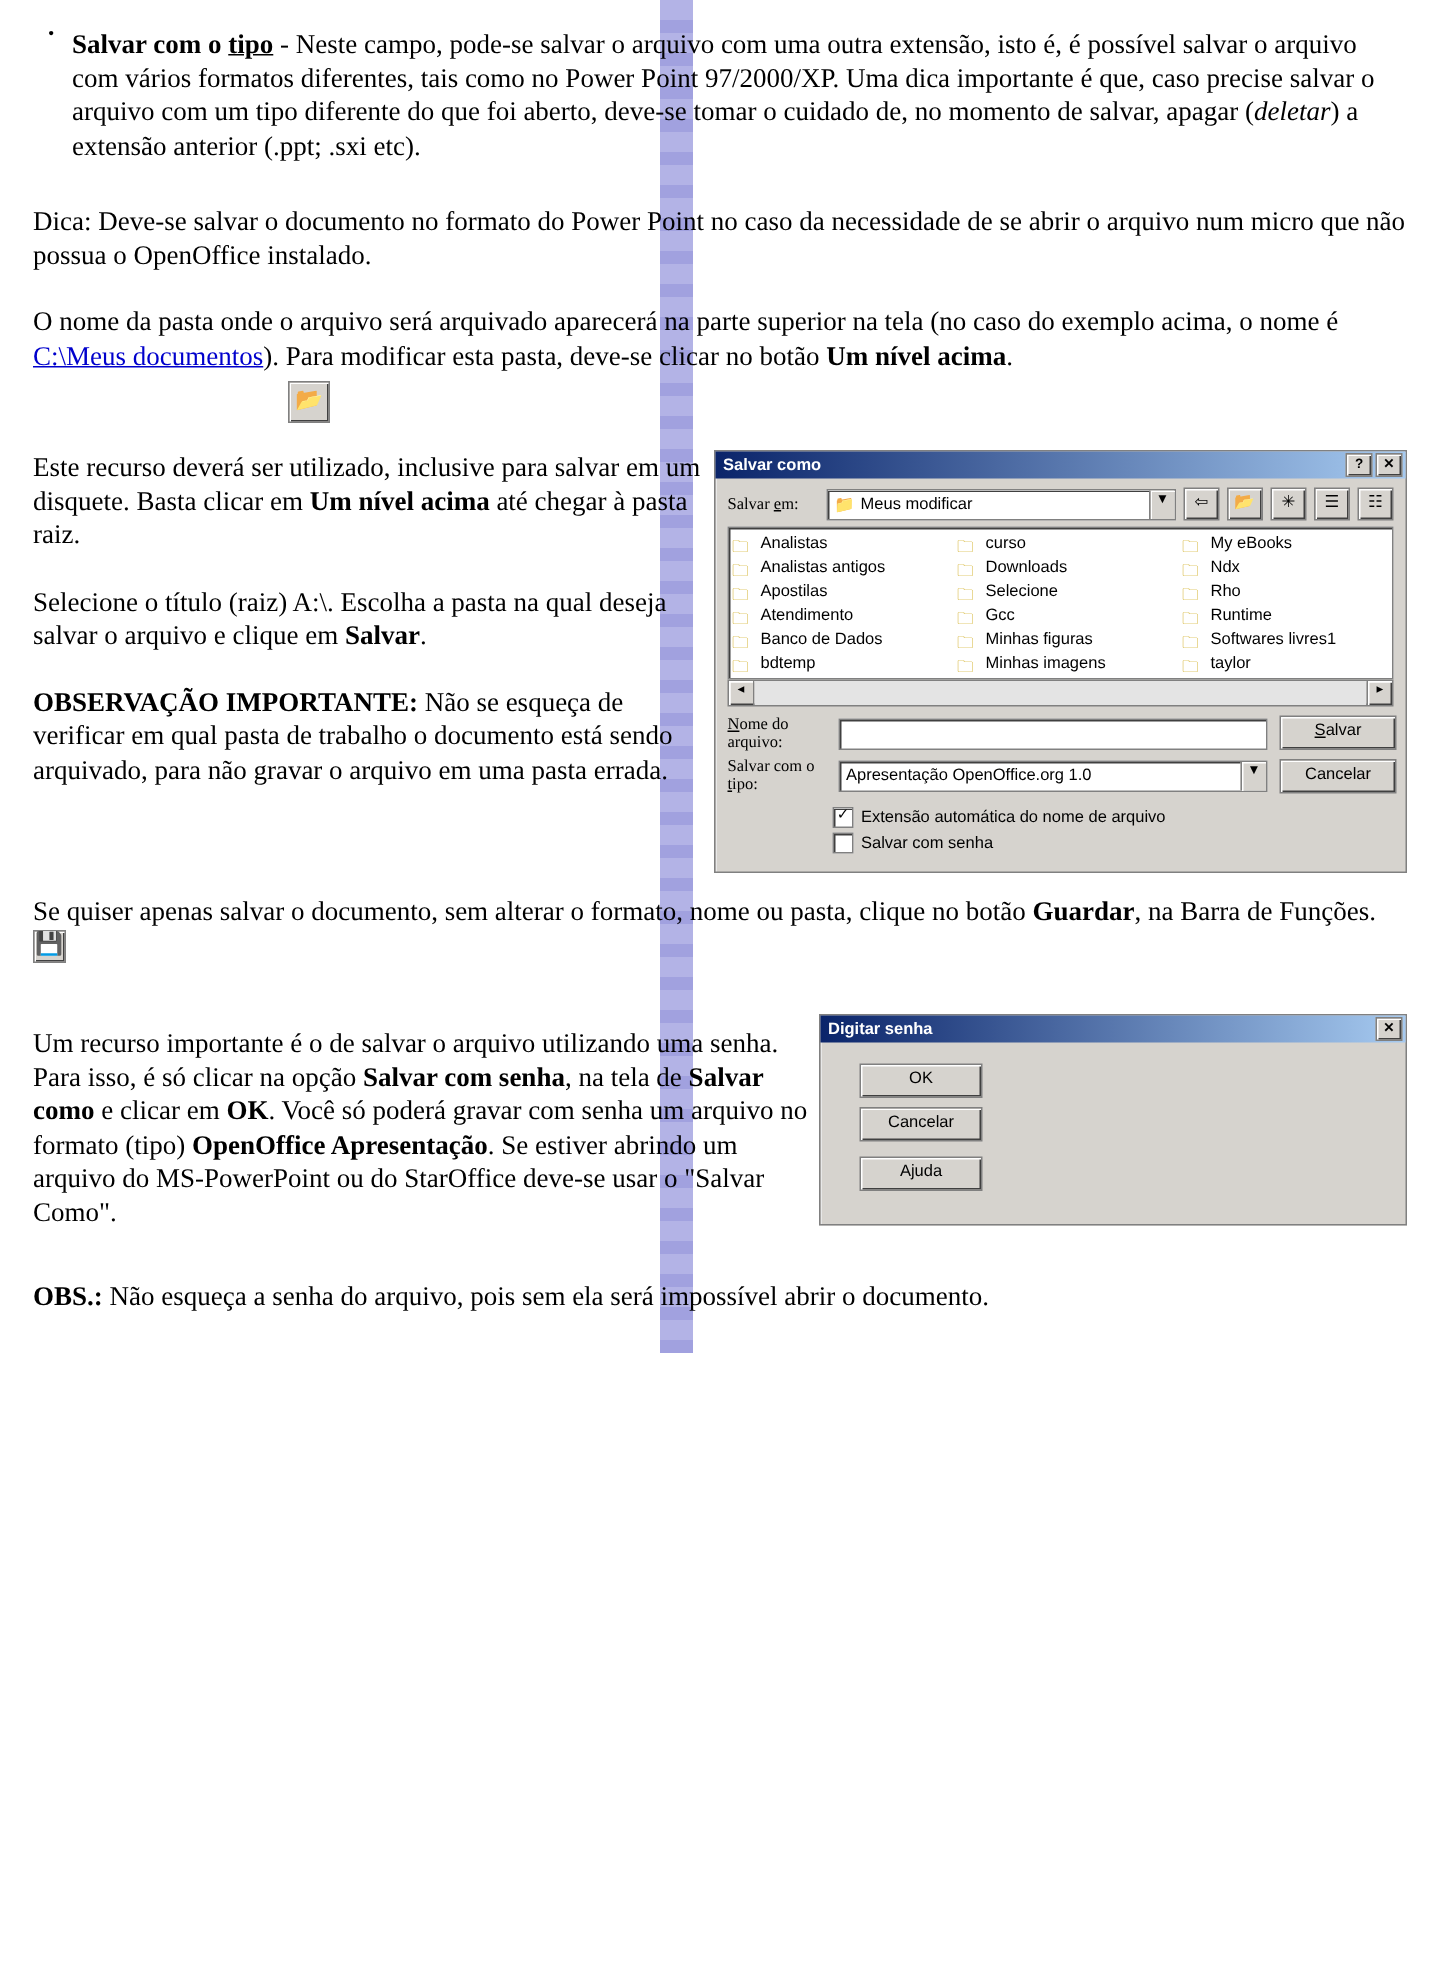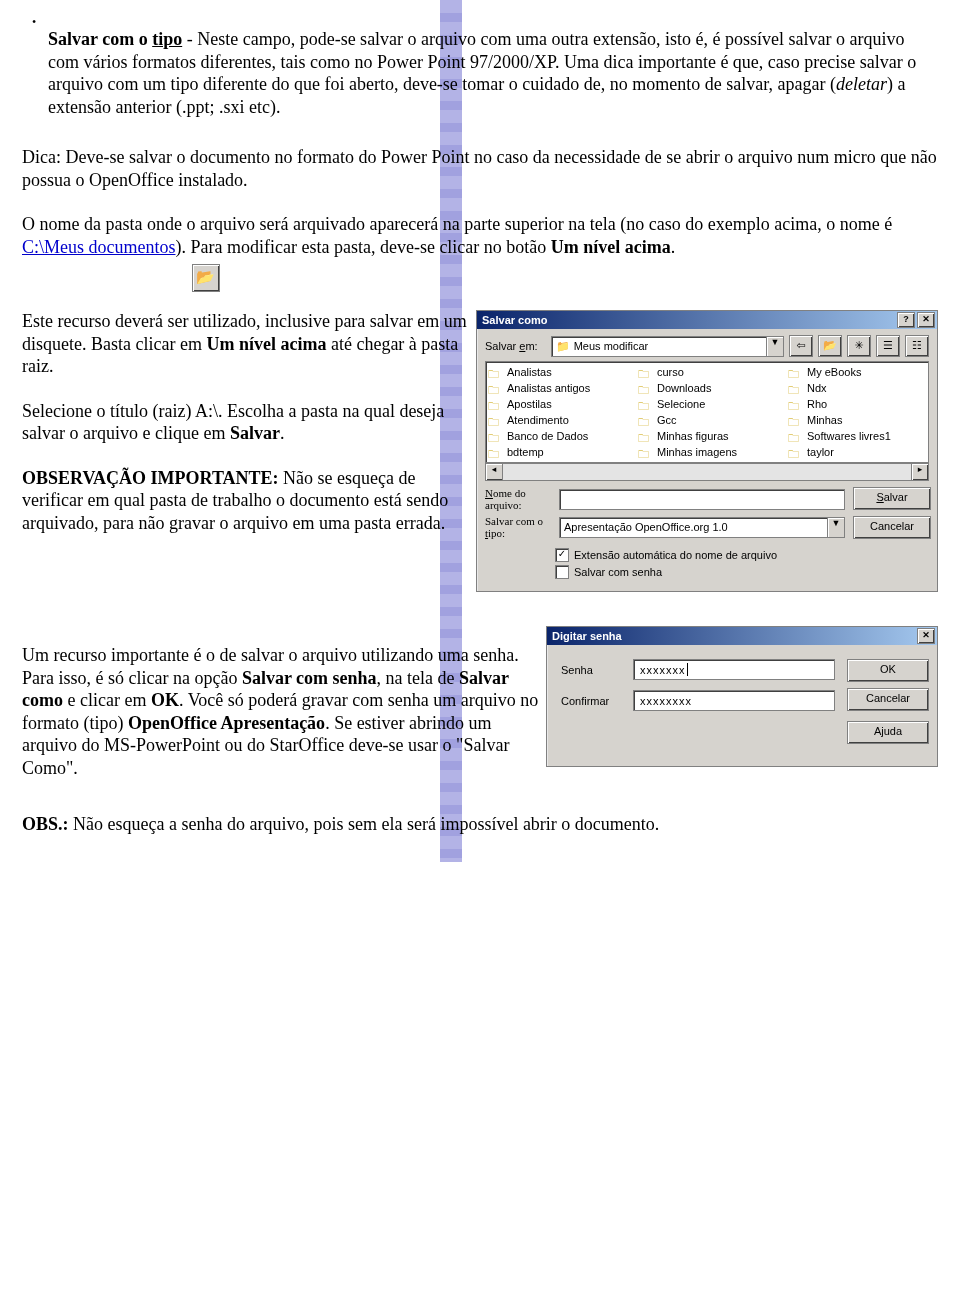--- a/index.html
+++ b/index.html
@@ -30,21 +30,21 @@
     position:absolute;
     left:0;
     top:0;
     bottom:0;
     width:22px;
     background-image: linear-gradient(0deg,#8a8ad6 0%,#8a8ad6 40%,transparent 40%,transparent 100%);
     background-size: 22px 22px;
     opacity:0.45;
   }
   p {
-    margin:18px 0 6px 0;
+    margin:8px 0 6px 0;
     line-height:1.25;
     position:relative;
     z-index:1;
   }
   .para-spacing {margin-top:22px;}
   .bullet-row {display:flex; margin-left:10px;}
   .bullet {font-size:12px; padding-top:5px; width:16px;}
   .bullet-text {flex:1;}
   a.link {color:#0000cc;text-decoration:underline;}
   .clearfix::after {content:"";display:block;clear:both;}
@@ -93,21 +93,21 @@
     border:1px solid #808080;
     box-shadow:inset 1px 1px #fff,inset -1px -1px #404040;
     color:#000;
     font-size:9px;
     text-align:center;
     line-height:12px;
     margin-left:2px;
   }
   .dlg-body {padding:6px 8px 10px 8px;}
   .row {display:flex;align-items:center;margin-bottom:4px;}
-  .lbl {width:66px;}
+  .lbl {width:66px;font-family:Liberation Serif, serif;}
   .underline-key {text-decoration:underline;}
   .combo {
     flex:1;height:19px;background:#fff;
     border:1px solid #808080;
     box-shadow:inset 1px 1px #404040,inset -1px -1px #fff;
     display:flex;align-items:center;padding-left:4px;
   }
   .combo .drop {
     width:16px;height:100%;
     background:#d6d3ce;border-left:1px solid #808080;
@@ -277,21 +277,21 @@
         <div class="f-item">
             <span class="f-ico">🗀</span>
             <span>Ndx</span>
           </div>
         <div class="f-item">
             <span class="f-ico">🗀</span>
             <span>Rho</span>
           </div>
         <div class="f-item">
             <span class="f-ico">🗀</span>
-            <span>Minhas</span>
+            <span>Runtime</span>
           </div>
         <div class="f-item">
             <span class="f-ico">🗀</span>
             <span>Softwares livres1</span>
           </div>
         <div class="f-item">
             <span class="f-ico">🗀</span>
             <span>taylor</span>
           </div>
       </div>
@@ -340,44 +340,33 @@
     <span>Selecione o título (raiz) A:\.  Escolha a pasta na qual deseja salvar o arquivo e clique em </span><b>Salvar</b><span>.</span>
   </p>
 
   <p class="para-spacing">
     <b>OBSERVAÇÃO IMPORTANTE:</b><span> Não se esqueça de verificar em qual pasta de trabalho o documento está sendo arquivado, para não gravar o arquivo em uma pasta errada.</span>
   </p>
 
   <div class="clearfix"></div>
 
 
+  <p>
+    <span>Se quiser apenas salvar o documento, sem alterar o formato, nome ou pasta, clique no botão </span><b>Guardar</b><span>, na Barra de Funções. </span>
+    <span class="btn-small" style="width:20px;height:20px;line-height:18px;"><span class="save-icon-glyph">💾</span></span>
+  </p>
 
   <div style="height:28px"></div>
 
   <div class="pw-dialog">
     <div class="titlebar">
       <span class="t-label">Digitar senha</span>
       <span class="tbtn">✕</span>
     </div>
     <div class="pw-body">
-      <div class="pw-left">
-        <div class="pw-row">
-          <span class="pw-lbl">Senha</span>
-          <div class="pw-in">
-              <span>xxxxxxx</span>
-              <span class="caret"></span>
-            </div>
-        </div>
-        <div class="pw-row">
-          <span class="pw-lbl">Confirmar</span>
-          <div class="pw-in">
-              <span>xxxxxxxx</span>
-            </div>
-        </div>
-      </div>
       <div class="pw-right">
         <div class="winbtn" style="width:80px">OK</div>
         <div class="winbtn" style="width:80px">Cancelar</div>
         <div class="winbtn" style="width:80px;margin-top:10px">Ajuda</div>
       </div>
     </div>
   </div>
 
   <p>
     <span>Um recurso importante é o de salvar o arquivo utilizando uma senha. Para isso, é só clicar na opção  </span><b>Salvar com senha</b><span>, na tela de </span><b>Salvar como</b><span> e clicar em </span><b>OK</b><span>. Você só poderá gravar com senha um arquivo no formato (tipo) </span><b>OpenOffice Apresentação</b><span>. Se estiver abrindo um arquivo do MS-PowerPoint ou do StarOffice deve-se usar o "Salvar Como".</span>

